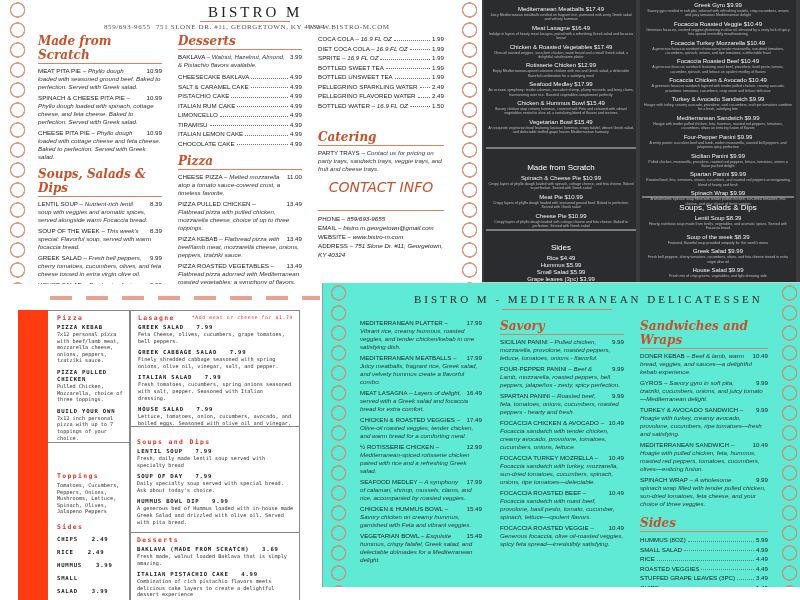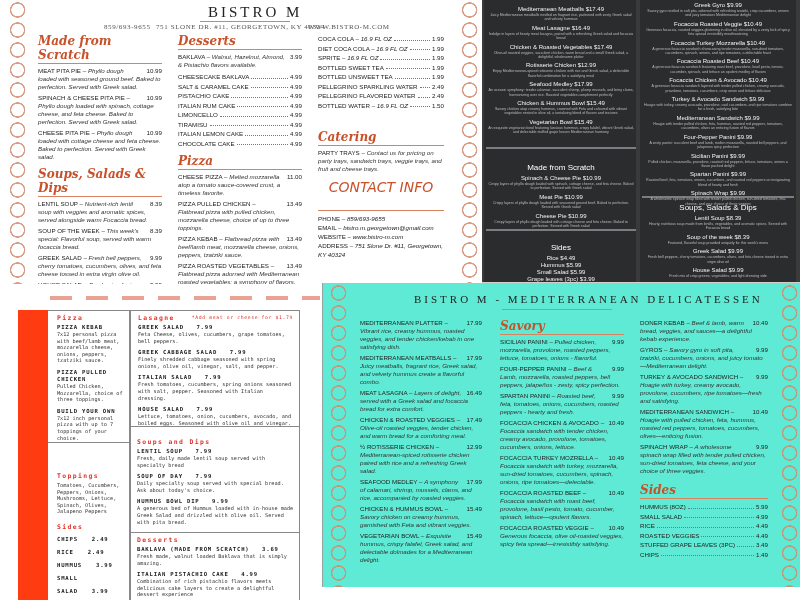--- a/index.html
+++ b/index.html
@@ -354,20 +354,21 @@
       <div class="item"><span class="price">9.99</span><span class="name">FOUR-PEPPER PANINI</span> – <span class="desc">Beef &amp; Lamb, mozzarella, roasted peppers, bell peppers, jalapeños - zesty, spicy perfection.</span></div>
       <div class="item"><span class="price">9.99</span><span class="name">SPARTAN PANINI</span> – <span class="desc">Roasted beef, feta, tomatoes, onions, cucumbers, roasted peppers - hearty and fresh.</span></div>
 
       <div class="item"><span class="price">10.49</span><span class="name">FOCACCIA CHICKEN &amp; AVOCADO</span> – <span class="desc">Focaccia sandwich with tender chicken, creamy avocado, provolone, tomatoes, cucumbers, onions, lettuce.</span></div>
       <div class="item"><span class="price">10.49</span><span class="name">FOCACCIA TURKEY MOZRELLA</span> – <span class="desc">Focaccia sandwich with turkey, mozzarella, sun-dried tomatoes, cucumbers, spinach, onions, ripe tomatoes—delectable.</span></div>
       <div class="item"><span class="price">10.49</span><span class="name">FOCACCIA ROASTED BEEF</span> – <span class="desc">Focaccia sandwich with roast beef, provolone, basil pesto, tomato, cucumber, spinach, lettuce—opulent flavors.</span></div>
       <div class="item"><span class="price">10.49</span><span class="name">FOCACCIA ROASTED VEGGIE</span> – <span class="desc">Generous focaccia, olive oil-roasted veggies, spicy feta spread—irresistibly satisfying.</span></div>
     </div>
 
     <div class="col" style="left:318px;top:36px;width:128px">
+      <div class="sec-title">Sandwiches and Wraps</div>
       <div class="item"><span class="price">10.49</span><span class="name">DONER KEBAB</span> – <span class="desc">Beef &amp; lamb, warm bread, veggies, and sauces—a delightful kebab experience.</span></div>
       <div class="item"><span class="price">9.99</span><span class="name">GYROS</span> – <span class="desc">Savory gyro in soft pita, tzatziki, cucumbers, onions, and juicy tomato—Mediterranean delight.</span></div>
       <div class="item"><span class="price">9.99</span><span class="name">TURKEY &amp; AVOCADO SANDWICH</span> – <span class="desc">Hoagie with turkey, creamy avocado, provolone, cucumbers, ripe tomatoes—fresh and satisfying.</span></div>
       <div class="item"><span class="price">10.49</span><span class="name">MEDITERRANEAN SANDWICH</span> – <span class="desc">Hoagie with pulled chicken, feta, hummus, roasted red peppers, tomatoes, cucumbers, olives—enticing fusion.</span></div>
       <div class="item"><span class="price">9.99</span><span class="name">SPINACH WRAP</span> – <span class="desc">A wholesome spinach wrap filled with tender pulled chicken, sun-dried tomatoes, feta cheese, and your choice of three veggies.</span></div>
 
       <div class="sec-title" style="margin-top:8px">Sides</div>
       <div class="row">
           <span class="n">HUMMUS (8OZ)</span>
           <span class="dots"></span>

